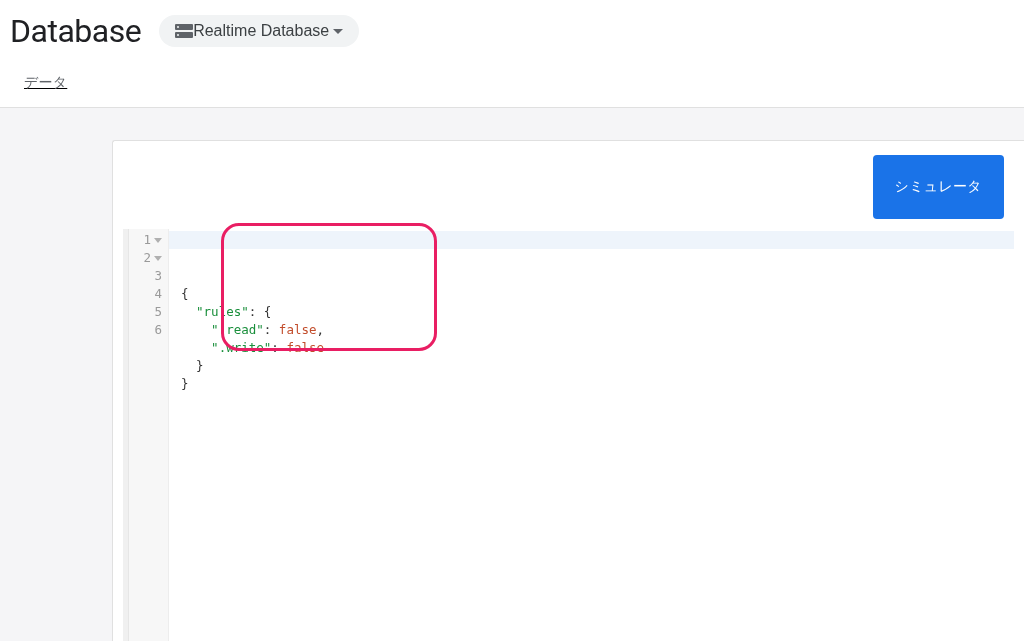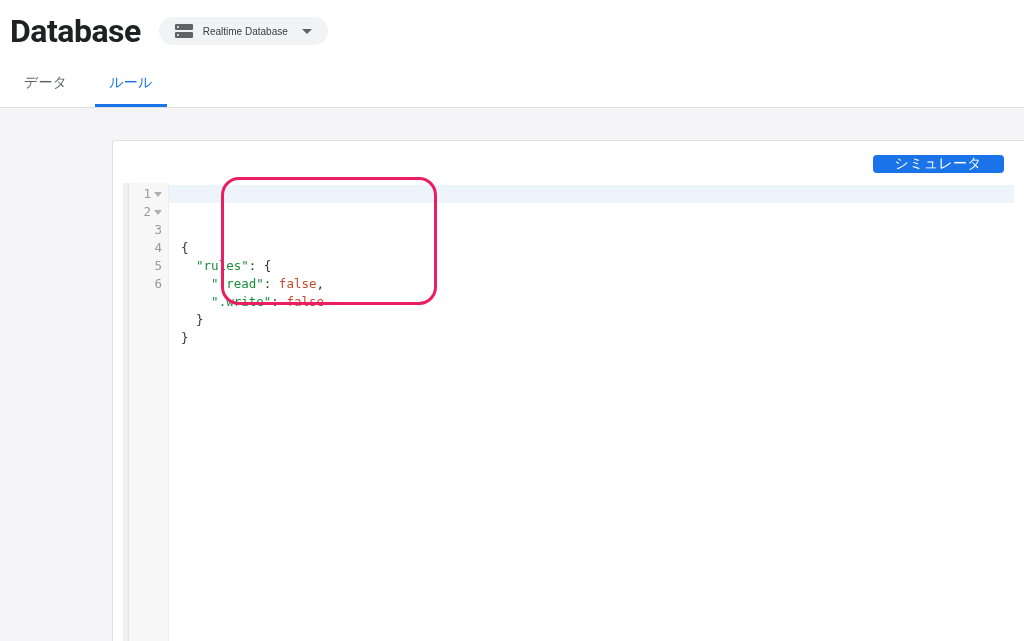--- a/index.html
+++ b/index.html
@@ -15,34 +15,34 @@
       overflow: hidden;
     }
     .header {
       padding: 12px 10px 0 10px;
       display: flex;
       align-items: center;
       gap: 18px;
     }
     .page-title {
       font-size: 32px;
-      font-weight: 700;
+      font-weight: 400;
       color: #202124;
       letter-spacing: -0.5px;
     }
     .db-selector {
       display: inline-flex;
       align-items: center;
-      gap: 10px;
+      gap: 0;
       background: #f1f3f4;
       border: none;
       border-radius: 18px;
       padding: 7px 16px;
       cursor: pointer;
-      font-size: 10px;
+      font-size: 16px;
       color: #3c4043;
     }
     .db-icon {
       width: 18px;
       height: 14px;
       position: relative;
     }
     .db-icon svg { display:block; }
     .chevron-down {
       width: 0;
@@ -50,20 +50,21 @@
       border-left: 5px solid transparent;
       border-right: 5px solid transparent;
       border-top: 5px solid #5f6368;
       margin-left: 4px;
     }
     .tabs {
       display: flex;
       gap: 0;
       padding: 14px 10px 0 10px;
       border-bottom: 1px solid #e0e0e0;
+      text-decoration: underline;
     }
     .tab {
       padding: 10px 14px 12px 14px;
       font-size: 14px;
       color: #5f6368;
       cursor: pointer;
       border-bottom: 3px solid transparent;
       margin-right: 14px;
       letter-spacing: 0.2px;
     }
@@ -93,21 +94,21 @@
     .card-toolbar {
       display: flex;
       justify-content: flex-end;
       padding: 14px 20px 6px 20px;
     }
     .simulator-btn {
       background: #1a73e8;
       color: #fff;
       border: none;
       border-radius: 4px;
-      padding: 0 22px;
+      padding: 23px 22px;
       font-size: 14px;
       cursor: pointer;
       font-family: inherit;
       letter-spacing: 0.3px;
     }
     .editor {
       display: flex;
       position: relative;
       flex: 1;
       margin: 4px 10px 0 10px;
@@ -185,21 +186,20 @@
         <circle cx="3" cy="11" r="1" fill="#f1f3f4"></circle>
       </svg>
     </span>
     <span>Realtime Database</span>
     <span class="chevron-down"></span>
   </button>
 </div>
 
 <div class="tabs">
   <div class="tab">データ</div>
-  <div class="tab active">ルール</div>
 </div>
 
 <div class="content-area">
   <div class="card">
     <div class="card-toolbar">
       <button class="simulator-btn">シミュレータ</button>
     </div>
     <div class="editor">
       <div class="leftpad"></div>
       <div class="gutter">

